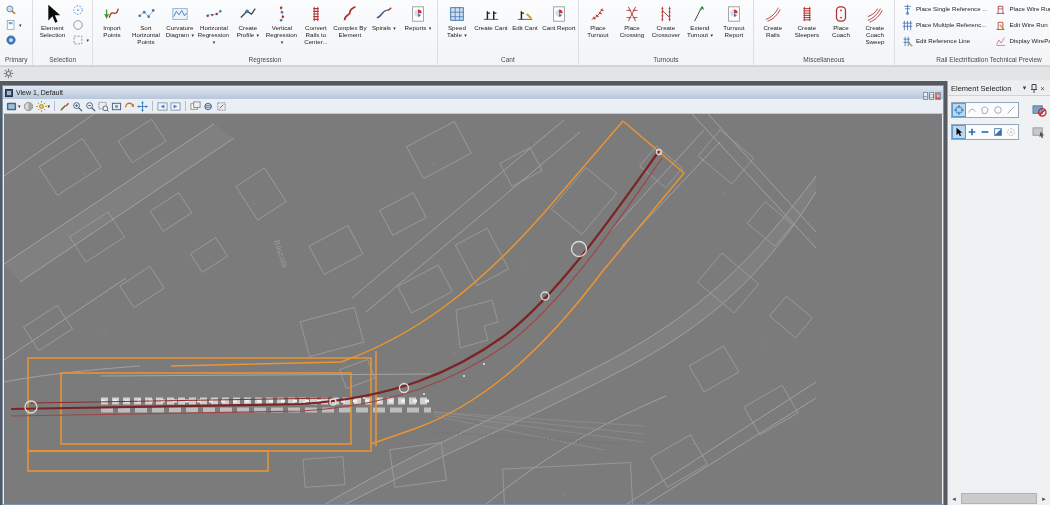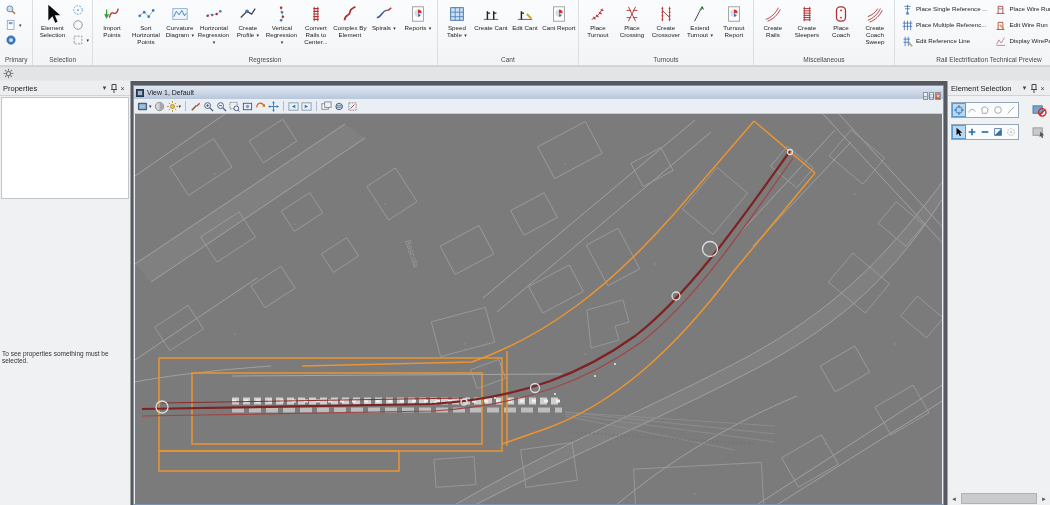--- a/index.html
+++ b/index.html
@@ -446,36 +446,20 @@
     <span class="ic">
       <svg viewBox="0 0 16 16" width="11" height="11">
           <circle cx="8" cy="8" r="3" fill="none" stroke="#777" stroke-width="1.6"></circle>
           <path d="M8 1v3M8 12v3M1 8h3M12 8h3M3 3l2 2M11 11l2 2M13 3l-2 2M5 11l-2 2" stroke="#777" stroke-width="1.6"></path>
         </svg>
     </span>
   </div>
 
   <div id="main">
 
-    <div id="left-panel">
-      <div class="panel-header">
-        <span>Properties</span>
-        <span class="spacer"></span>
-        <span class="ph-btn">▾</span>
-        <span class="ph-btn">
-          <svg width="6" height="9" viewBox="0 0 6 9">
-              <path d="M1 .5h4v4l1 1H0l1-1z" fill="none" stroke="#444"></path>
-              <path d="M3 5.5V9" stroke="#444"></path>
-            </svg>
-        </span>
-        <span class="ph-btn">×</span>
-      </div>
-      <div id="prop-box"></div>
-      <div id="prop-msg">To see properties something must be selected.</div>
-    </div>
 
     <div id="center">
       <div id="view-window">
         <div id="view-titlebar">
           <span class="ic">
             <svg width="8" height="8" viewBox="0 0 8 8">
                 <rect x="0.5" y="0.5" width="7" height="7" fill="#3c4f66" stroke="#26344a"></rect>
                 <rect x="2" y="2" width="4" height="4" fill="#9fb7cf"></rect>
               </svg>
           </span>

